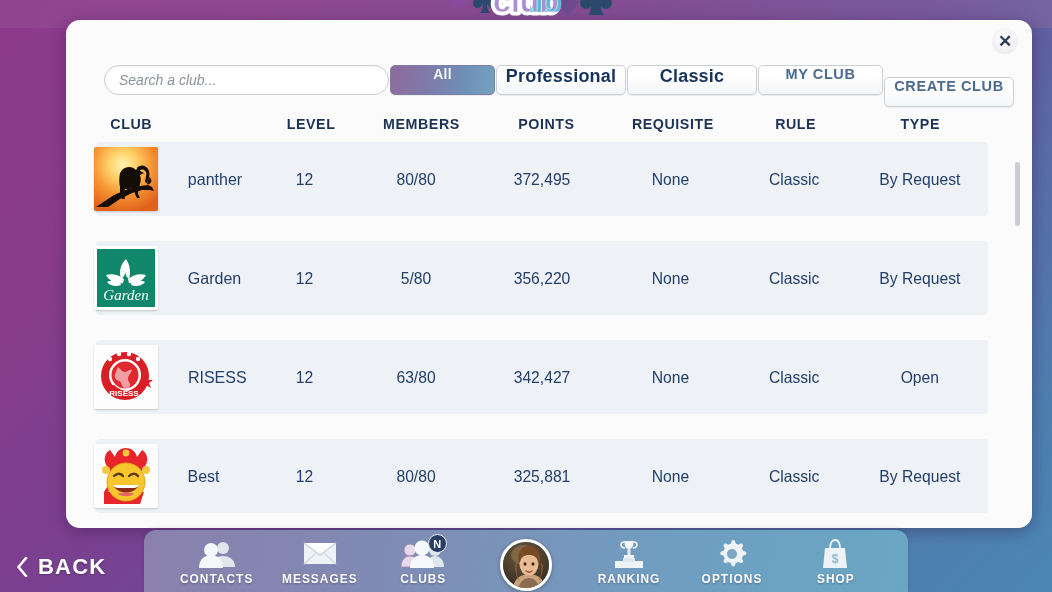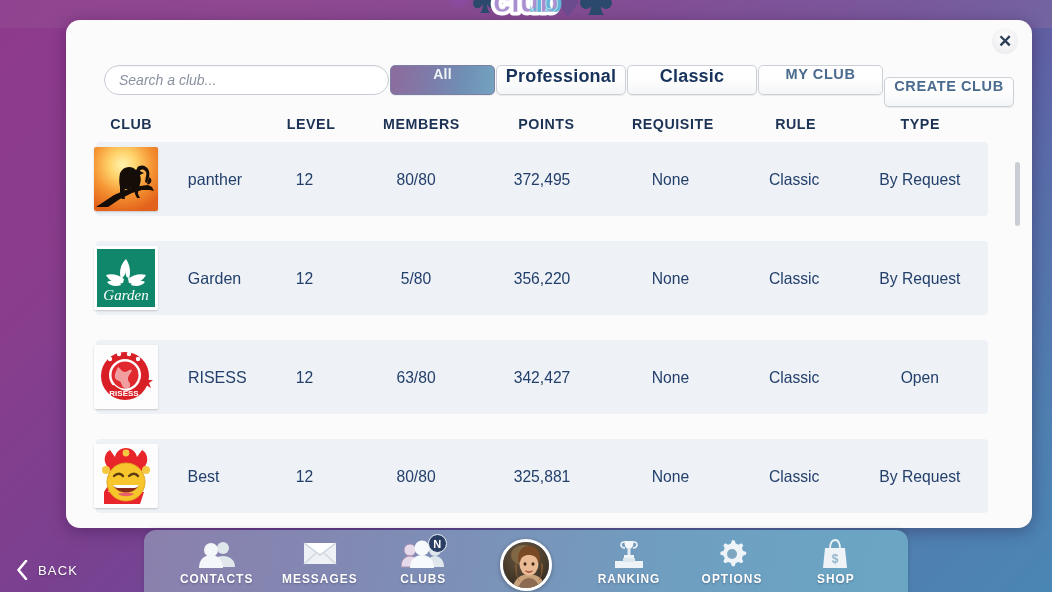--- a/index.html
+++ b/index.html
@@ -193,21 +193,21 @@
     left:16px; bottom:12px;
     display:flex; align-items:center; gap:9px;
     cursor:pointer;
     z-index:12;
   }
   .backbtn .chev{
     width:13px; height:20px;
     display:block;
   }
   .backbtn .lbl{
-    color:#ffffff; font-size:13px; font-weight:normal;
+    color:#ffffff; font-size:22px; font-weight:bold;
     letter-spacing:1.2px;
     text-shadow:0 1px 2px rgba(0,0,0,.28);
   }
 
   .navbar{
     position:absolute;
     left:144px; bottom:0;
     width:764px; height:62px;
     border-top-left-radius:12px;
     border-top-right-radius:12px;

